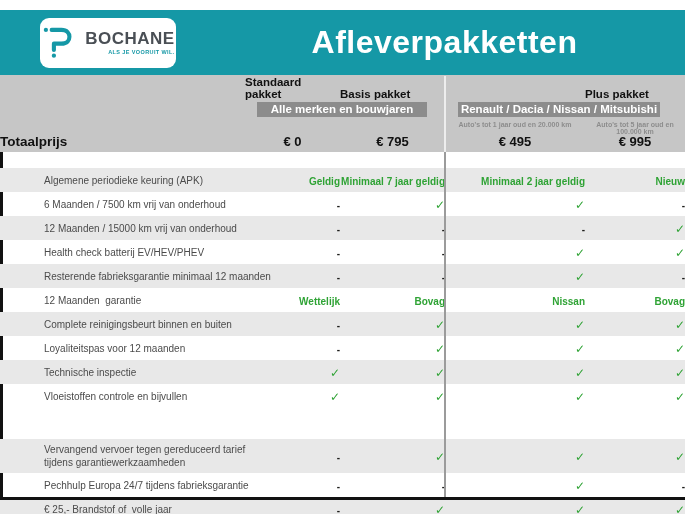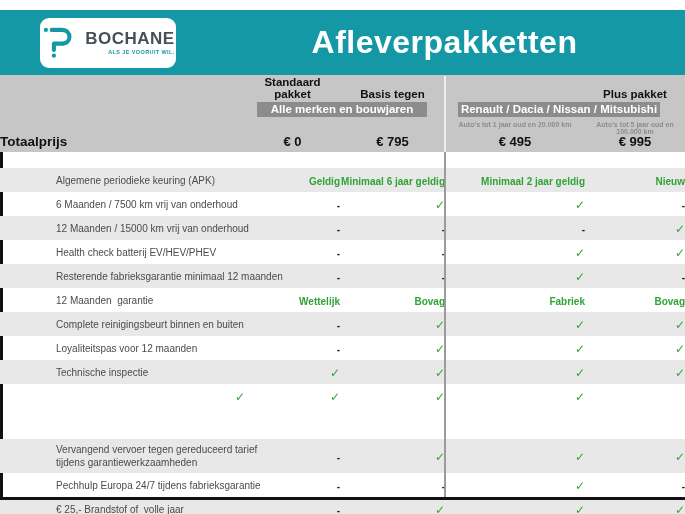--- a/index.html
+++ b/index.html
@@ -13,36 +13,36 @@
   .logo-text{display:flex;flex-direction:column;align-items:flex-end;}
   .brand{font-size:17px;font-weight:bold;color:#4a4f55;letter-spacing:.5px;line-height:1;}
   .tagline{font-size:5.5px;font-weight:bold;color:#1598A6;letter-spacing:.4px;margin-top:2px;}
   .title-wrap{flex:1;text-align:center;transform:translateX(14px);}
   .title{color:#fff;font-size:32px;font-weight:bold;letter-spacing:.5px;}
   
   .band{height:77px;background:#C6C6C6;display:grid;
         grid-template-columns:245px 95px 105px 140px 100px;
         grid-template-rows:25px 17px 13px 22px;}
   .c1{grid-column:1}.c2{grid-column:2}.c3{grid-column:3}.c4{grid-column:4}.c5{grid-column:5}
-  .b-name{grid-row:1;align-self:end;text-align:center;font-size:11.5px;font-weight:bold;color:#111;}
+  .b-name{grid-row:1;align-self:end;font-size:11.5px;font-weight:bold;color:#111;}
   .b-banner{grid-row:2;background:#8C8C8C;color:#fff;font-size:11.5px;font-weight:bold;
             text-align:center;line-height:15px;margin-top:2px;height:15px;}
   .b-banner.left{grid-column:2/4;margin-left:12px;margin-right:18px;}
   .b-banner.right{grid-column:4/6;margin-left:13px;margin-right:25px;}
   .b-note{grid-row:3;text-align:center;font-size:7px;font-weight:bold;color:#8d8d8d;padding-top:4px;}
   .b-total{grid-row:4;font-size:13.5px;font-weight:bold;color:#111;align-self:center;}
   .b-price{grid-row:4;text-align:center;font-size:13px;font-weight:bold;color:#111;align-self:center;}
   
   .tbody{position:relative;}
   .gap-top{height:16px;}
   .frow{display:grid;grid-template-columns:245px 95px 105px 140px 100px;
         align-items:center;min-height:24px;}
   .frow.gray{background:#E8E8E8;position:relative;z-index:2;}
   .frow.tall{min-height:34px;margin-top:31px;}
-  .flabel{padding-left:56px;font-size:10px;color:#4b4b4b;white-space:pre;line-height:1.3;}
+  .flabel{padding-left:44px;font-size:10px;color:#4b4b4b;white-space:pre;line-height:1.3;}
   .fcell{text-align:right;}
   .check{color:#2FA335;font-size:12px;font-weight:bold;}
   .dash{color:#1d1d1b;font-size:10px;font-weight:bold;}
   .gval{color:#2FA335;font-size:10px;font-weight:bold;}
   
   .left-border{position:absolute;left:0;top:152px;width:3px;height:345px;background:#111;z-index:1;}
   .divider-top{position:absolute;left:444px;top:76px;width:2px;height:76px;background:#EDEDED;z-index:4;}
   .divider-body{position:absolute;left:444px;top:152px;width:2px;height:345px;background:#9B9B9B;z-index:4;}
   .bottom-bar{position:absolute;left:0;top:497px;width:685px;height:3px;background:#111;z-index:6;}
 </style>
@@ -67,21 +67,21 @@
         <span class="tagline">ALS JE VOORUIT WIL.</span>
       </span>
     </div>
     <div class="title-wrap">
       <span class="title">Afleverpakketten</span>
     </div>
   </div>
 
   <div class="band">
     <div class="b-name c2">Standaard pakket</div>
-    <div class="b-name c3">Basis tegen</div>
+    <div class="b-name c3">Basis pakket</div>
     <div class="b-name c5">Plus pakket</div>
 
     <div class="b-banner right">Renault / Dacia / Nissan / Mitsubishi</div>
     <div class="b-banner left">Alle merken en bouwjaren</div>
 
     <div class="b-note c4">Auto's tot 1 jaar oud en 20.000 km</div>
     <div class="b-note c5">Auto's tot 5 jaar oud en 100.000 km</div>
 
     <div class="b-total c1">Totaalprijs</div>
     <div class="b-price c2">€ 0</div>
@@ -89,21 +89,21 @@
     <div class="b-price c4">€ 495</div>
     <div class="b-price c5">€ 995</div>
   </div>
 
   <div class="tbody">
     <div class="gap-top"></div>
     <div>
         <div class="frow gray">
           <div class="flabel">Algemene periodieke keuring (APK)</div>
           <div class="fcell"><span class="gval">Geldig</span></div>
-          <div class="fcell"><span class="gval">Minimaal 6 jaar geldig</span></div>
+          <div class="fcell"><span class="gval">Minimaal 7 jaar geldig</span></div>
           <div class="fcell"><span class="gval">Minimaal 2 jaar geldig</span></div>
           <div class="fcell"><span class="gval">Nieuw</span></div>
         </div>
         <div class="frow white">
           <div class="flabel">6 Maanden / 7500 km vrij van onderhoud</div>
           <div class="fcell"><span class="dash">-</span></div>
           <div class="fcell"><span class="check">✓</span></div>
           <div class="fcell"><span class="check">✓</span></div>
           <div class="fcell"><span class="dash">-</span></div>
         </div>
@@ -125,21 +125,21 @@
           <div class="flabel">Resterende fabrieksgarantie minimaal 12 maanden</div>
           <div class="fcell"><span class="dash">-</span></div>
           <div class="fcell"><span class="dash">-</span></div>
           <div class="fcell"><span class="check">✓</span></div>
           <div class="fcell"><span class="dash">-</span></div>
         </div>
         <div class="frow white">
           <div class="flabel">12 Maanden  garantie</div>
           <div class="fcell"><span class="gval">Wettelijk</span></div>
           <div class="fcell"><span class="gval">Bovag</span></div>
-          <div class="fcell"><span class="gval">Fabriek</span></div>
+          <div class="fcell"><span class="gval">Nissan</span></div>
           <div class="fcell"><span class="gval">Bovag</span></div>
         </div>
         <div class="frow gray">
           <div class="flabel">Complete reinigingsbeurt binnen en buiten</div>
           <div class="fcell"><span class="dash">-</span></div>
           <div class="fcell"><span class="check">✓</span></div>
           <div class="fcell"><span class="check">✓</span></div>
           <div class="fcell"><span class="check">✓</span></div>
         </div>
         <div class="frow white">
@@ -150,20 +150,21 @@
           <div class="fcell"><span class="check">✓</span></div>
         </div>
         <div class="frow gray">
           <div class="flabel">Technische inspectie</div>
           <div class="fcell"><span class="check">✓</span></div>
           <div class="fcell"><span class="check">✓</span></div>
           <div class="fcell"><span class="check">✓</span></div>
           <div class="fcell"><span class="check">✓</span></div>
         </div>
         <div class="frow white">
+          <div class="flabel">Vloeistoffen controle en bijvullen</div>
           <div class="fcell"><span class="check">✓</span></div>
           <div class="fcell"><span class="check">✓</span></div>
           <div class="fcell"><span class="check">✓</span></div>
           <div class="fcell"><span class="check">✓</span></div>
         </div>
         <div class="frow gray tall">
           <div class="flabel">Vervangend vervoer tegen gereduceerd tarief
 tijdens garantiewerkzaamheden</div>
           <div class="fcell"><span class="dash">-</span></div>
           <div class="fcell"><span class="check">✓</span></div>

